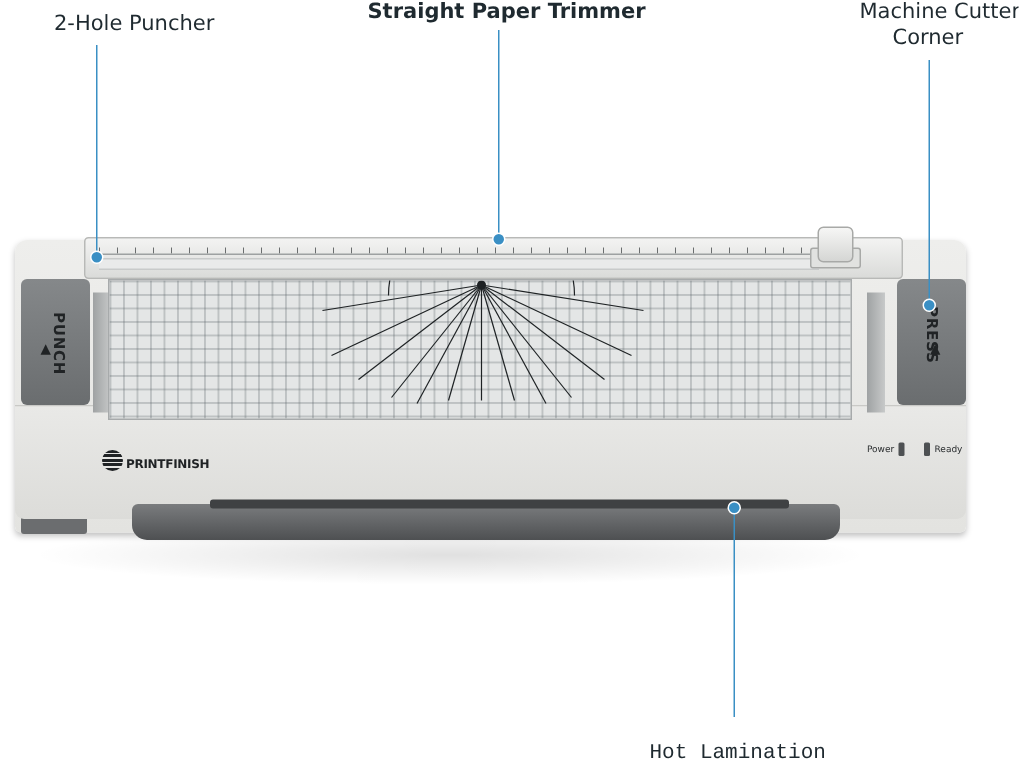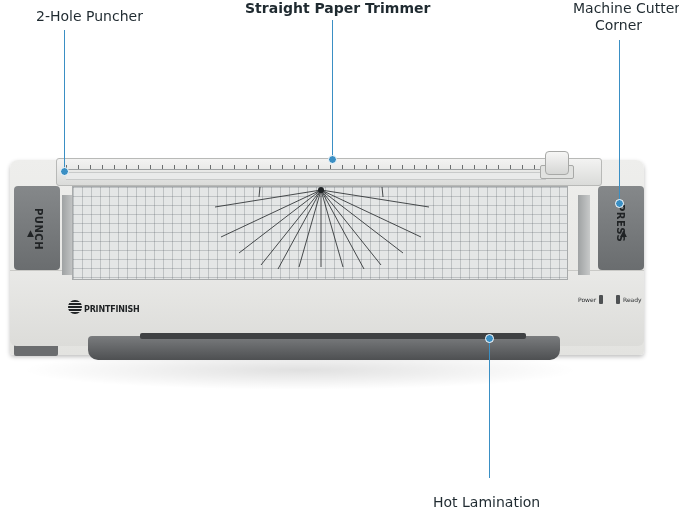--- a/index.html
+++ b/index.html
@@ -100,13 +100,13 @@
 <div class="line" style="left:332px;top:20px;height:138px;"></div>
 <div class="dot" style="left:328px;top:155px;"></div>
 
 <span class="label" style="left:573px;top:0px;">Machine Cutter</span>
 <span class="label" style="left:595px;top:17px;">Corner</span>
 <div class="line" style="left:619px;top:40px;height:162px;"></div>
 <div class="dot" style="left:615px;top:199px;"></div>
 
 <div class="line" style="left:489px;top:340px;height:138px;"></div>
 <div class="dot" style="left:485px;top:334px;"></div>
-<span class="label" style="left:433px;top:494px;">Hot Lamination</span>
+<span class="label" style="left:433px;top:494px;font-family:Liberation Mono, monospace;">Hot Lamination</span>
 
 </body></html>

